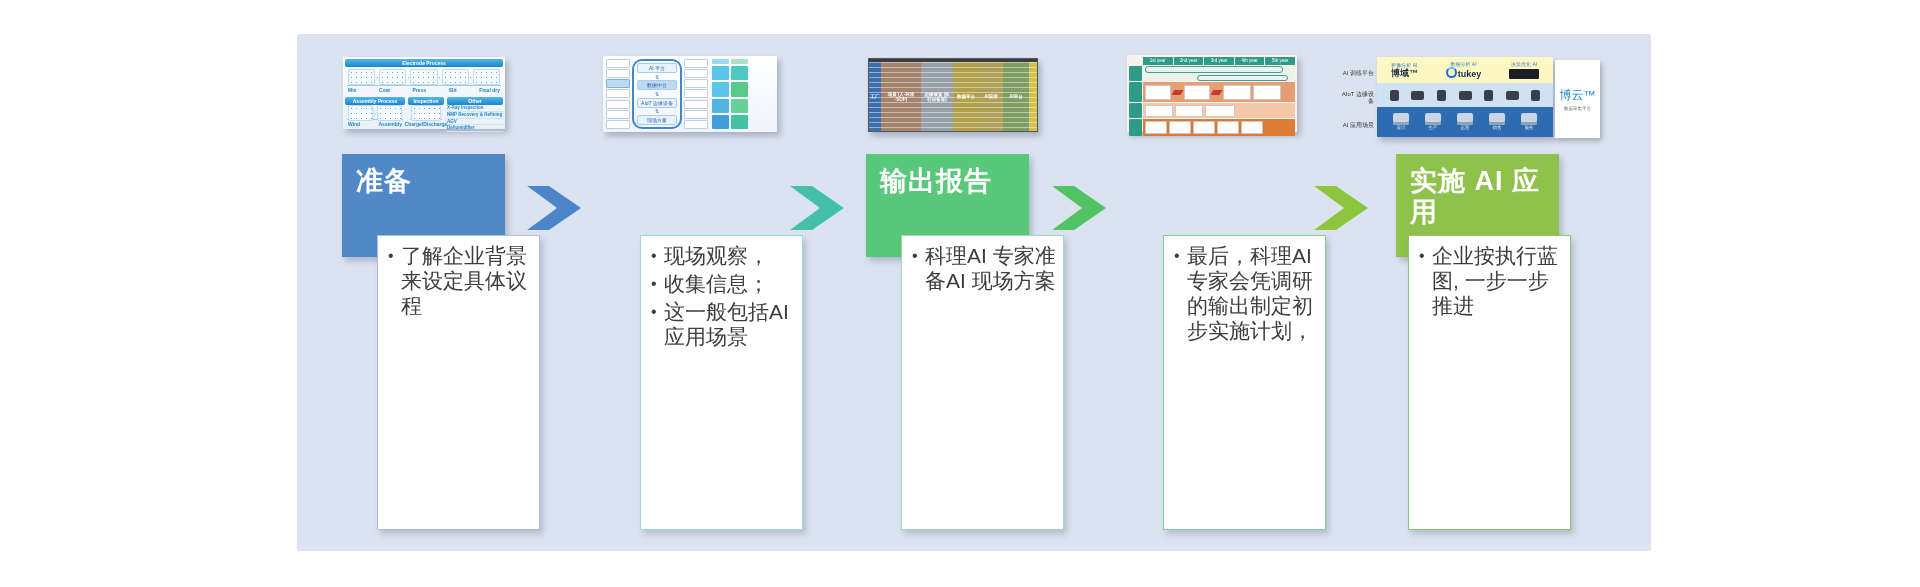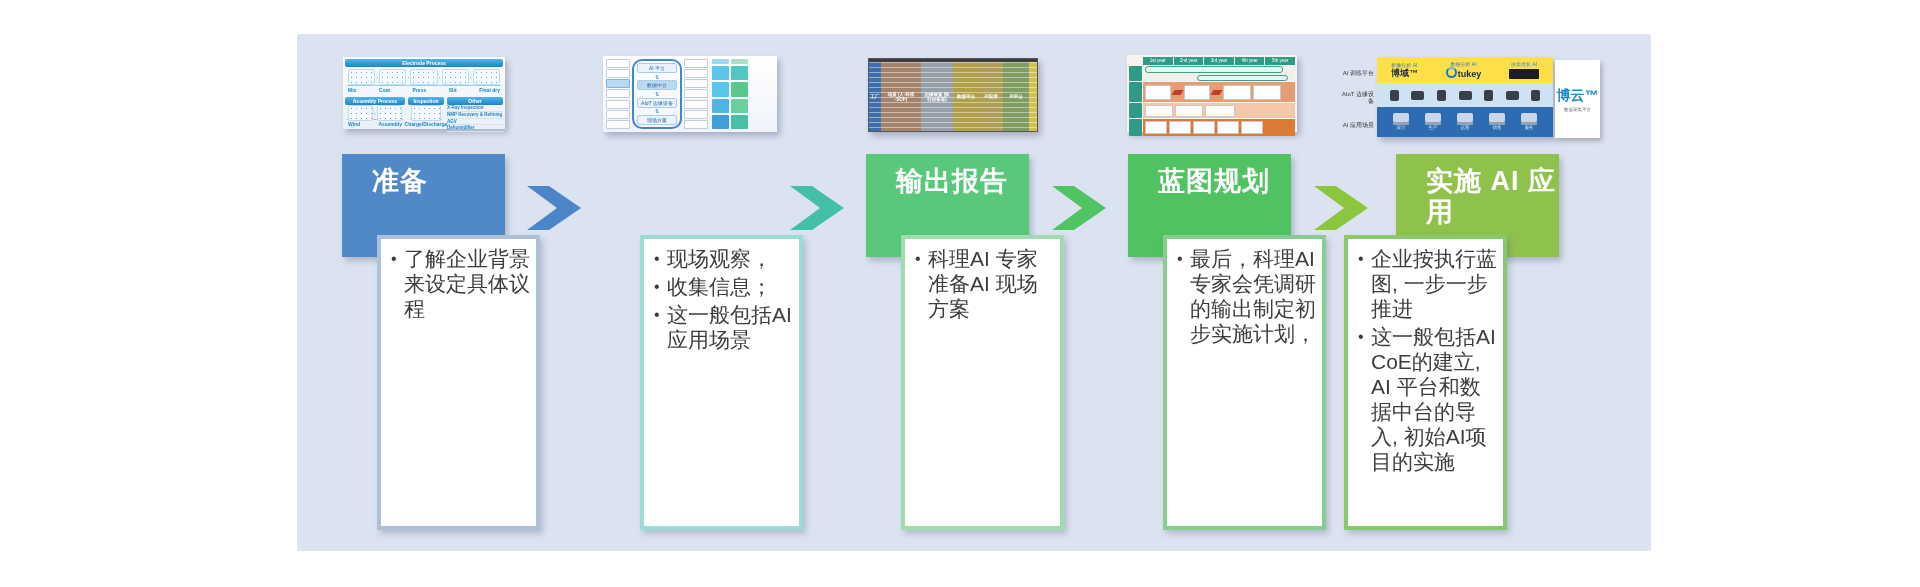--- a/index.html
+++ b/index.html
@@ -3,26 +3,26 @@
 <meta charset="utf-8">
 <style>
   html,body{margin:0;padding:0;background:#ffffff;}
   #stage{position:relative;width:1920px;height:587px;overflow:hidden;
          font-family:"Liberation Sans","DejaVu Sans",sans-serif;}
   
   #panel{position:absolute;left:297px;top:34px;width:1354px;height:517px;border-radius:2px;}
 
   
   .hdr{position:absolute;top:154px;width:163px;height:103px;box-sizing:border-box;
-       padding:12px 0 0 30px;box-shadow:3px 4px 6px rgba(90,100,130,.35);}
+       padding:12px 0 0 14px;box-shadow:3px 4px 6px rgba(90,100,130,.35);}
   .hdr .ttl{color:#fff;font-weight:bold;font-size:27px;line-height:31px;letter-spacing:1px;}
   #h0{left:342px}#h1{left:605px}#h2{left:866px}#h3{left:1128px}#h4{left:1396px}
   .bod{position:absolute;top:235px;width:163px;height:295px;background:#fff;box-sizing:border-box;
-       border:4px solid #000000;box-shadow:3px 4px 6px rgba(90,100,130,.3);overflow:hidden;}
-  #b0{left:377px}#b1{left:640px}#b2{left:901px}#b3{left:1163px}#b4{left:1344px}
+       border:1px solid #000000;box-shadow:3px 4px 6px rgba(90,100,130,.3);overflow:hidden;}
+  #b0{left:377px}#b1{left:640px}#b2{left:901px}#b3{left:1163px}#b4{left:1408px}
   .bod ul{margin:7px 4px 0 8px;padding:0;list-style:none;}
   .bod li{position:relative;padding-left:15px;font-size:21px;line-height:25px;color:#3d3d3d;margin-bottom:3px;}
   .bod li::before{content:"•";position:absolute;left:2px;top:0;font-size:16px;color:#3d3d3d;}
   .arrow{position:absolute;top:186px;}
 
   
   .thumb{position:absolute;box-shadow:3px 4px 6px rgba(90,100,130,.4);box-sizing:border-box;}
 
   
   #t1{left:343px;top:57px;width:162px;height:72px;background:linear-gradient(#fdfefe,#eaf0f8);padding:2px;}
@@ -77,38 +77,38 @@
   .t4-c{background:#f3c7a7;height:15px;}
   .t4-d{background:#dd7a33;height:17px;}
   .wbx{background:#fff;border:1px solid #c8c8c8;border-radius:1px;}
   .rmark{width:9px;height:5px;background:#c63a2f;transform:skewX(-30deg);}
 
   
   #t5lab{position:absolute;left:1340px;top:60px;width:34px;}
   #t5lab .t5l{font-size:6px;color:#333;text-align:right;line-height:7px;display:flex;align-items:center;
       justify-content:flex-end;}
   #t5{left:1377px;top:57px;width:176px;height:80px;display:flex;flex-direction:column;}
-  .t5-r1{height:26px;background:#fde047;display:flex;align-items:center;justify-content:space-around;}
+  .t5-r1{height:26px;background:#fef9c3;display:flex;align-items:center;justify-content:space-around;}
   .t5-g{text-align:center;}
   .t5-cap{font-size:5px;color:#2f7cc4;line-height:6px;}
   .t5-logo{font-size:9px;font-weight:bold;color:#1a2b4a;line-height:10px;}
   .tk-ic{width:7px;height:7px;border:2px solid #1f6fd0;border-top-color:#6ab2f0;border-radius:50%;
       display:inline-block;vertical-align:-1px;margin-right:1px;}
   .dk{width:30px;height:10px;background:#1c1c24;border-radius:1px;margin:2px auto 0;}
   .t5-r2{height:24px;background:#cfe2f4;display:flex;align-items:center;justify-content:space-evenly;}
   .dev{background:#3a3f4a;border-radius:2px;width:13px;height:9px;}
   .dev:nth-child(odd){width:9px;height:11px;}
   .t5-r3{height:30px;background:#2d6cb3;display:flex;justify-content:space-evenly;align-items:center;}
   .scn .ic{width:16px;height:12px;background:#cdd6e4;border-radius:2px;margin:0 auto;
       box-shadow:inset 0 -3px 0 #8fa3bd;}
   .scn .lb{font-size:4.5px;color:#dfe8f5;line-height:6px;text-align:center;}
   #t5r{position:absolute;left:1555px;top:60px;width:45px;height:78px;background:#fff;
       box-shadow:2px 3px 5px rgba(0,0,0,.25);display:flex;flex-direction:column;align-items:center;
       justify-content:center;gap:2px;}
-  .t5r-logo{color:#1f86c9;font-weight:bold;font-size:14px;}
+  .t5r-logo{color:#1f86c9;font-weight:normal;font-size:12px;}
   .t5r-cap{font-size:4.5px;color:#666;text-align:center;}
 </style>
 </head>
 <body>
 
 <div id="stage">
   <div id="panel" style="background-color: rgb(220, 227, 240);"></div>
 
   <div class="thumb" id="t1">
     <div class="t1-bar">Electrode Process</div>
@@ -331,23 +331,20 @@
   <div id="t5r">
     <div class="t5r-logo">博云™</div>
     <div class="t5r-cap">数据采集平台</div>
   </div>
 
   <div class="hdr" id="h0" style="background-color: rgb(81, 137, 200);">
     <div class="ttl">准备</div>
   </div>
   <div class="hdr" id="h2" style="background-color: rgb(89, 200, 122);">
     <div class="ttl">输出报告</div>
-  </div>
-  <div class="hdr" id="h3" style="background-color: rgb(80, 194, 97);">
-    <div class="ttl">蓝图规划</div>
   </div>
   <div class="hdr" id="h4" style="background-color: rgb(143, 194, 76);">
     <div class="ttl">实施 AI 应用</div>
   </div>
 
   <svg class="arrow" style="left:527px" width="54" height="44" viewBox="0 0 54 44">
     <polygon points="0,0 22,0 54,22 22,44 0,44 30,22" fill="#4c86c9"></polygon>
   </svg>
   <svg class="arrow" style="left:790px" width="54" height="44" viewBox="0 0 54 44">
     <polygon points="0,0 22,0 54,22 22,44 0,44 30,22" fill="#43c0a6"></polygon>
@@ -377,16 +374,15 @@
     </ul>
   </div>
   <div class="bod" id="b3" style="border-color: rgb(132, 207, 144);">
     <ul>
       <li>最后，科理AI 专家会凭调研的输出制定初步实施计划，</li>
     </ul>
   </div>
   <div class="bod" id="b4" style="border-color: rgb(134, 202, 106);">
     <ul>
       <li>企业按执行蓝图, 一步一步推进</li>
-      <li>这一般包括AI CoE的建立, AI 平台和数据中台的导入, 初始AI项目的实施</li>
     </ul>
   </div>
 </div>
 
 </body></html>

